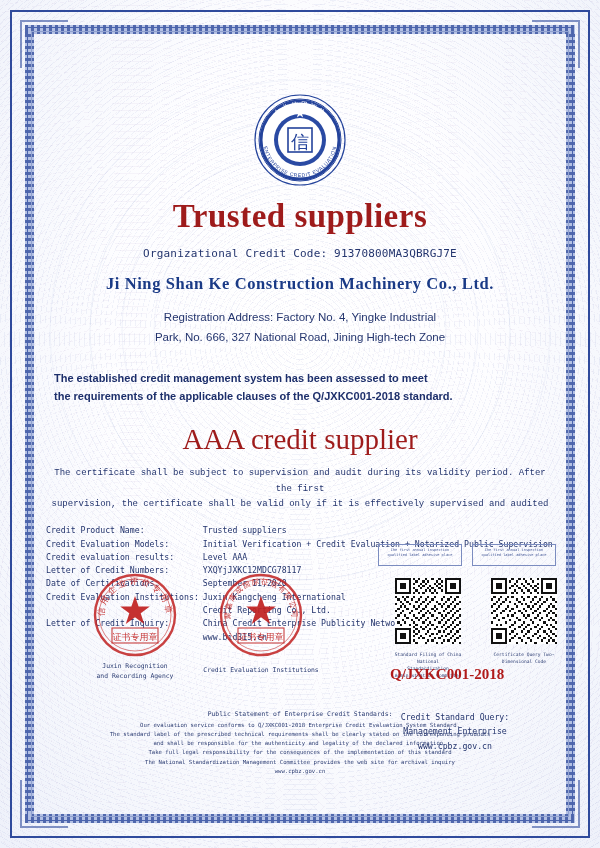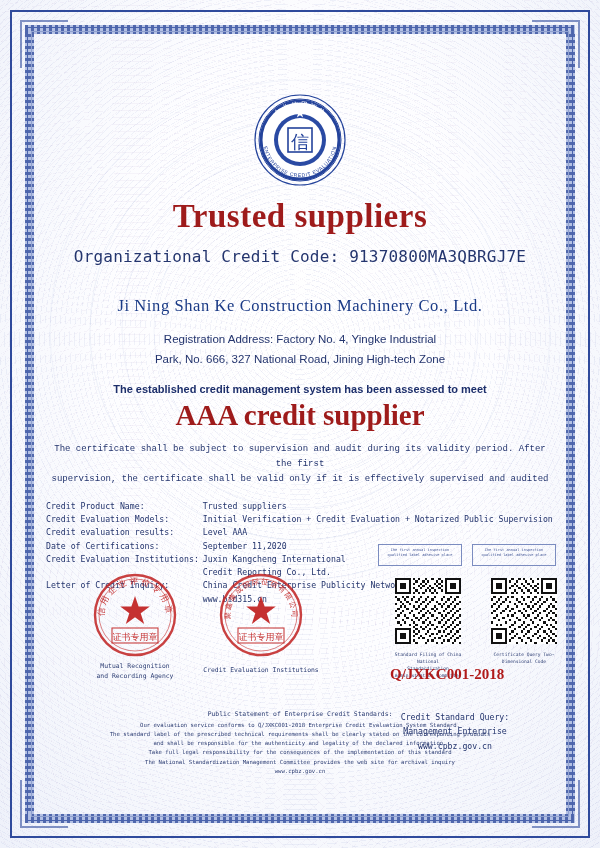--- a/index.html
+++ b/index.html
@@ -100,61 +100,61 @@
     font-size: 33px;
     font-weight: bold;
     color: #9e1b1b;
     letter-spacing: .5px;
     font-family: "Liberation Serif", serif;
   }
 
   .org-code {
     text-align: center;
     margin-top: 12px;
-    font-size: 16px;
+    font-size: 11px;
     color: #24356e;
     font-family: "DejaVu Sans Mono", monospace;
     letter-spacing: .2px;
   }
 
   .company {
     text-align: center;
-    margin-top: 30px;
+    margin-top: 14px;
     font-size: 16.5px;
-    font-weight: normal;
+    font-weight: bold;
     color: #1a3a86;
     letter-spacing: .6px;
   }
 
   .address {
     text-align: center;
     margin-top: 13px;
     font-size: 11.5px;
     color: #24356e;
     line-height: 1.75;
     font-family: Liberation Sans, sans-serif;
     padding: 0 18px;
   }
 
   .statement {
-    text-align: center;
-    margin-top: 12px;
+    text-align: left;
+    margin-top: 23px;
     font-size: 11px;
     color: #1d2f6b;
     line-height: 1.6;
     font-family: "Liberation Sans", sans-serif;
     font-weight: bold;
     padding: 0 14px;
   }
 
   .grade {
     text-align: center;
-    margin-top: 0;
+    margin-top: 18px;
     font-size: 29px;
-    font-weight: bold;
+    font-weight: normal;
     color: #9e1b1b;
   }
 
   .validity {
     text-align: center;
     margin-top: 10px;
     font-size: 9px;
     color: #24356e;
     line-height: 1.7;
     font-family: Liberation Mono, monospace;
@@ -345,20 +345,21 @@
 
     <div class="company">Ji Ning Shan Ke Construction Machinery Co., Ltd.</div>
 
     <div class="address">
       <div>Registration Address: Factory No. 4, Yingke Industrial</div>
       <div>Park, No. 666, 327 National Road, Jining High-tech Zone</div>
     </div>
 
     <div class="statement">
       <div>The established credit management system has been assessed to meet</div>
+      <div>the requirements of the applicable clauses of the Q/JXKC001-2018 standard.</div>
     </div>
 
     <div class="grade">AAA credit supplier</div>
 
     <div class="validity">
       <div>The certificate shall be subject to supervision and audit during its validity period. After the first</div>
       <div>supervision, the certificate shall be valid only if it is effectively supervised and audited</div>
     </div>
 
     <div class="details">
@@ -373,20 +374,26 @@
           <tr>
             <td class="k">Credit Evaluation Models:</td>
             <td class="v">
               <div>Initial Verification + Credit Evaluation + Notarized Public Supervision</div>
             </td>
           </tr>
           <tr>
             <td class="k">Credit evaluation results:</td>
             <td class="v">
               <div>Level AAA</div>
+            </td>
+          </tr>
+          <tr>
+            <td class="k">Letter of Credit Numbers:</td>
+            <td class="v">
+              <div>YXQYjJXKC12MDCG78117</div>
             </td>
           </tr>
           <tr>
             <td class="k">Date of Certifications:</td>
             <td class="v">
               <div>September 11,2020</div>
             </td>
           </tr>
           <tr>
             <td class="k">Credit Evaluation Institutions:</td>
@@ -443,21 +450,21 @@
           <text font-family="'DejaVu Sans', sans-serif" font-size="7.2" fill="#c02020" letter-spacing="1.6" opacity="0.9">
             <textPath href="#sealArc2" startOffset="50%" text-anchor="middle">聚鑫康成国际征信有限公司</textPath>
           </text>
           <polygon points="43,24 46.6,34.6 57.8,34.6 48.7,41.2 52.2,51.9 43,45.3 33.8,51.9 37.3,41.2 28.2,34.6 39.4,34.6" fill="#c02020" opacity="0.92"></polygon>
           <rect x="20" y="56" width="46" height="15" fill="none" stroke="#c02020" stroke-width="1.1" opacity="0.85"></rect>
           <text x="43" y="67.5" text-anchor="middle" font-family="'DejaVu Sans', sans-serif" font-size="9" fill="#c02020" opacity="0.92">证书专用章</text>
         </svg>
       </div>
 
       <div class="seal-caption c1">
-        <div>Mutual Recognition</div>
+        <div>Juxin Recognition</div>
         <div>and Recording Agency</div>
       </div>
       <div class="seal-caption c2">
         <div>Credit Evaluation Institutions</div>
       </div>
     </div>
 
     <div class="qr-wrap">
       <div class="qr-item">
         <svg class="qr" viewBox="0 0 29 29" shape-rendering="crispEdges">

